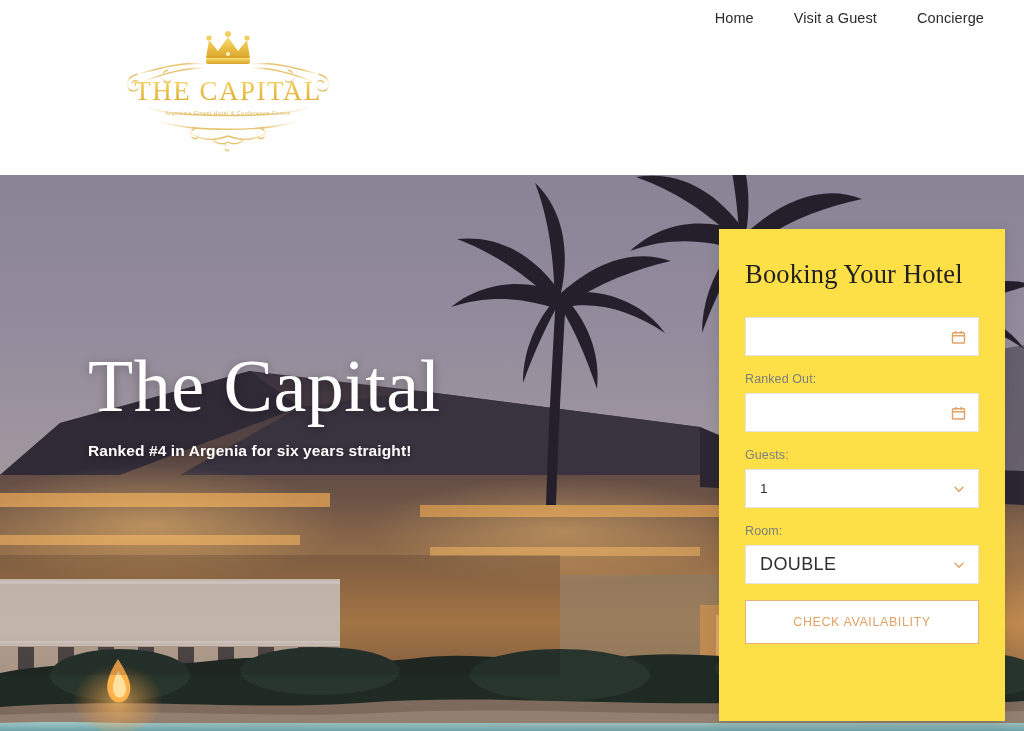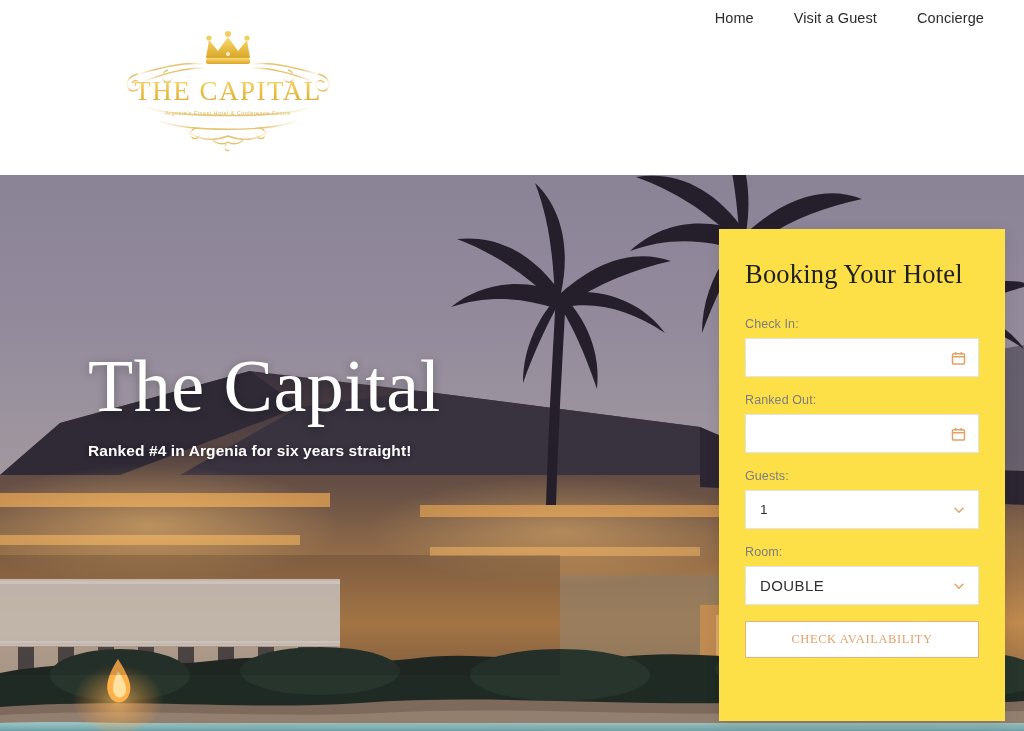--- a/index.html
+++ b/index.html
@@ -126,21 +126,21 @@
     padding: 0 14px;
     margin-bottom: 16px;
     cursor: pointer;
   }
   .field-box.select-box { margin-bottom: 16px; }
   .field-value {
     font-size: 13.5px;
     color: #303030;
     letter-spacing: 0.2px;
   }
-  .field-value.room-value { font-size: 15px; letter-spacing: 0.4px; }
+  .field-value.room-value { font-size: 18px; letter-spacing: 0.4px; }
   .date-input {
     border: 0;
     outline: none;
     background: transparent;
     font-family: "Liberation Sans", sans-serif;
     font-size: 13.5px;
     color: #303030;
     width: 100%;
     height: 100%;
     padding: 0;
@@ -152,25 +152,25 @@
     transform: translateY(-50%);
     display: flex;
     align-items: center;
     justify-content: center;
     cursor: pointer;
   }
 
   .check-btn {
     margin-top: 13px;
     width: 100%;
-    height: 37px;
+    height: 44px;
     background: #ffffff;
     border: 1px solid #e8b07a;
     color: #e2a266;
-    font-family: Liberation Serif, serif;
+    font-family: Liberation Sans, sans-serif;
     font-size: 12.5px;
     letter-spacing: 0.6px;
     cursor: pointer;
     display: flex;
     align-items: center;
     justify-content: center;
   }
 </style>
 </head>
 <body>
@@ -372,21 +372,20 @@
   <div class="hero-copy">
     <h1 class="hero-title">The Capital</h1>
     <p class="hero-subtitle">Ranked #4 in Argenia for six years straight!</p>
   </div>
 </section>
 
 <aside class="booking-panel">
 
   <h2 class="panel-title">Booking Your Hotel</h2>
 
-  <div class="field-label">Check In:</div>
   <div class="field-box">
     <input class="date-input" type="text" placeholder="" style="">
     <span class="field-icon">
       <svg width="15" height="15" viewBox="0 0 16 16" fill="none" stroke="#e2a266" stroke-width="1.6">
         <rect x="1.6" y="3.4" width="12.8" height="11" rx="1.2"></rect>
         <line x1="1.6" y1="6.6" x2="14.4" y2="6.6"></line>
         <line x1="5" y1="1.6" x2="5" y2="4.4"></line>
         <line x1="11" y1="1.6" x2="11" y2="4.4"></line>
       </svg>
     </span>

